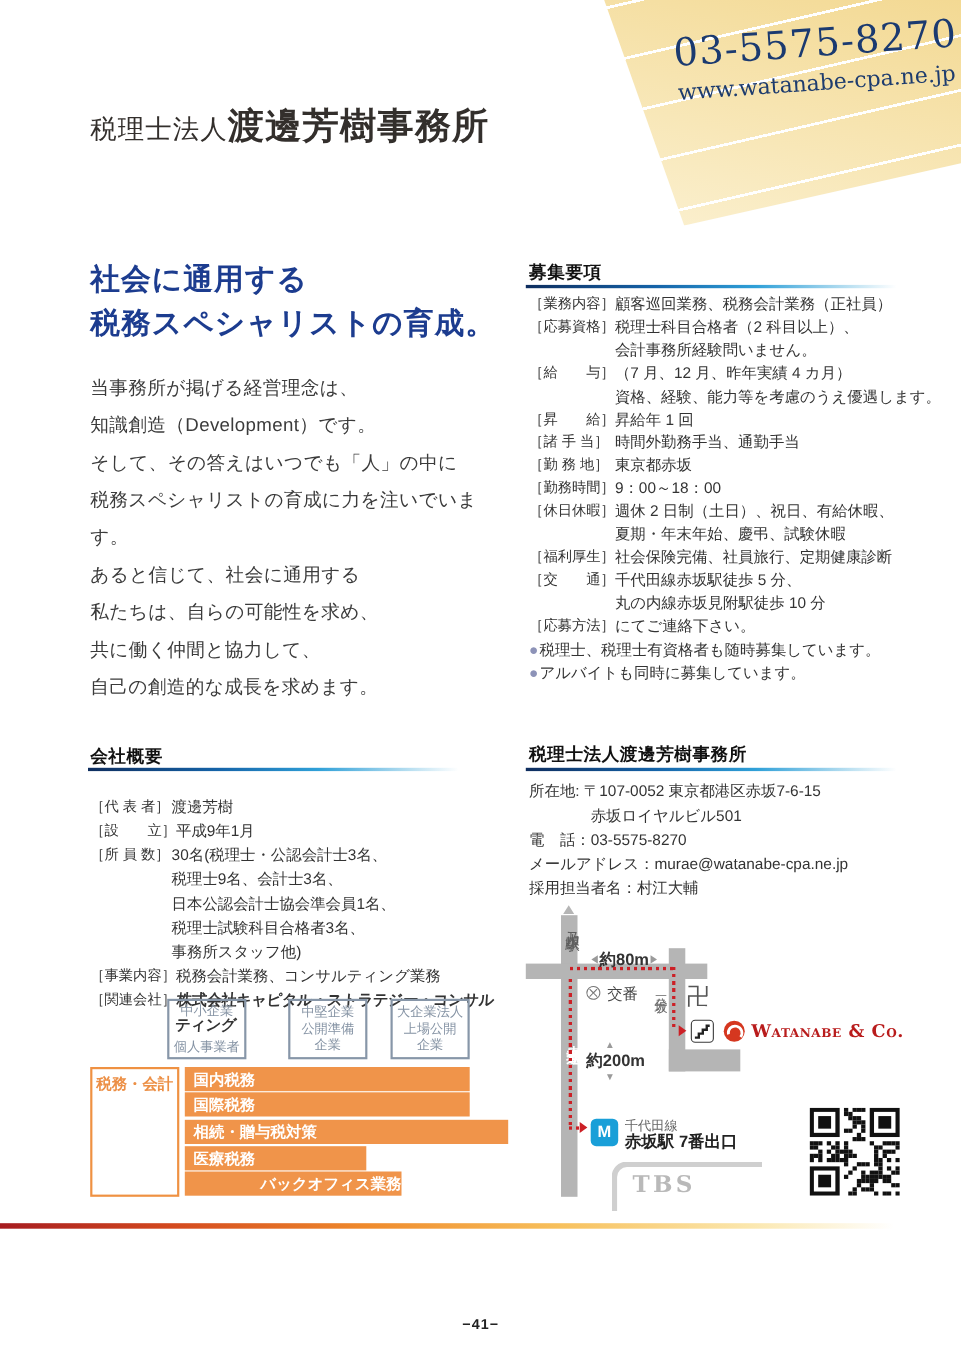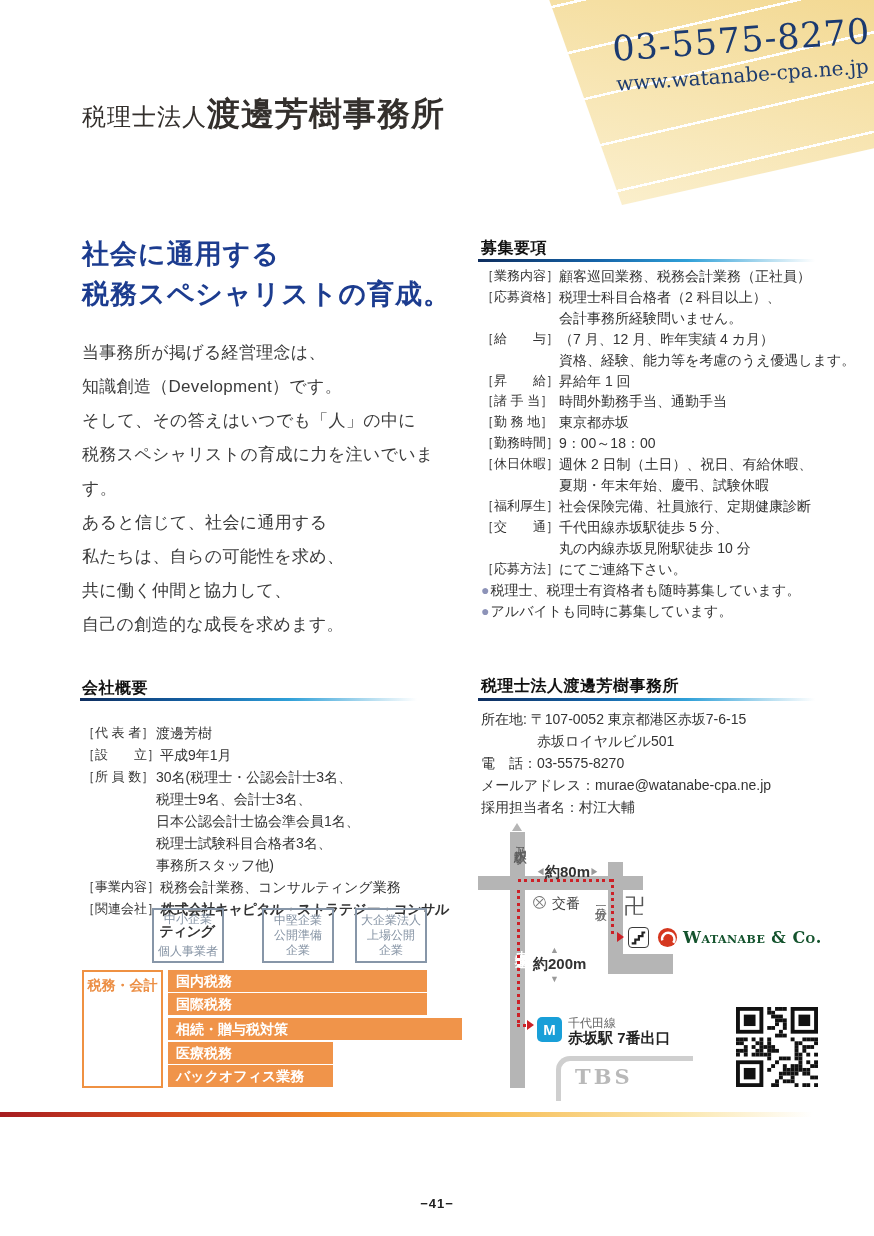--- a/index.html
+++ b/index.html
@@ -78,21 +78,21 @@
   #koban{position:absolute;left:53px;top:69px;font-size:14px;color:#444;}
   #koban .sym{font-size:17px;color:#777;margin-right:4px;}
   #temple{position:absolute;left:146px;top:68px;font-size:21px;color:#555;}
   .rdot-h{position:absolute;height:3px;background:repeating-linear-gradient(to right,#cc2026 0 3px,rgba(0,0,0,0) 3px 6.5px);}
   .rdot-v{position:absolute;width:3px;background:repeating-linear-gradient(to bottom,#cc2026 0 3px,rgba(0,0,0,0) 3px 6.5px);}
   .rarrow{position:absolute;width:0;height:0;border-top:5px solid transparent;border-bottom:5px solid transparent;border-left:7px solid #cc2026;}
   #stairs-box{position:absolute;left:150px;top:103px;width:21px;height:21px;background:#fff;
     border:1.5px solid #3a3a3a;border-radius:4px;box-sizing:border-box;}
   #wat-logo{position:absolute;left:179px;top:103px;width:21px;height:21px;}
   #wat-text{position:absolute;left:205px;top:104px;font-family:"DejaVu Serif",serif;
-    font-variant:small-caps;font-weight:bold;font-size:16px;color:#14532d;letter-spacing:.5px;}
+    font-variant:small-caps;font-weight:bold;font-size:16px;color:#b91c1c;letter-spacing:.5px;}
   #metro-box{position:absolute;left:59px;top:193px;width:25px;height:25px;background:#199fd8;
     border-radius:5px;color:#fff;font-weight:bold;font-size:15px;text-align:center;line-height:25px;}
   #metro-line{position:absolute;left:90px;top:191px;font-size:12px;color:#666;}
   #metro-station{position:absolute;left:90px;top:205px;font-size:15px;font-weight:bold;color:#222;}
   #tbs-outline{position:absolute;left:78px;top:232px;width:132px;height:40px;
     border-top:5px solid #cfcfcf;border-left:5px solid #cfcfcf;border-top-left-radius:14px;}
   #tbs-text{position:absolute;left:97px;top:240px;font-family:"DejaVu Serif",serif;
     font-size:21px;font-weight:bold;color:#b9b9b9;letter-spacing:3px;}
 
   
@@ -277,21 +277,21 @@
       </div>
       <div class="dbox" style="left: 273px;">
         <div>大企業法人</div>
         <div>上場公開</div>
         <div>企業</div>
       </div>
       <div class="bar" style="top: 64px; width: 259px;">国内税務</div>
       <div class="bar" style="top: 87px; width: 259px;">国際税務</div>
       <div class="bar" style="top: 112px; width: 294px;">相続・贈与税対策</div>
       <div class="bar" style="top: 136px; width: 165px;">医療税務</div>
-      <div class="bar" style="top: 159px; width: 165px;">バックオフィス業務</div>
+      <div class="bar" style="top: 159px; width: 197px; text-align: right;">バックオフィス業務</div>
     </div>
 
   <div id="map">
     <div class="road" style="left:32px;top:8px;width:15px;height:256px;"></div>
     <div style="position:absolute;left:34px;top:-1px;width:0;height:0;border-left:5px solid transparent;border-right:5px solid transparent;border-bottom:8px solid #b5b5b5;"></div>
     <div class="road" style="left:0;top:52px;width:165px;height:14px;"></div>
     <div class="road" style="left:130px;top:38px;width:15px;height:112px;"></div>
     <div class="road" style="left:130px;top:130px;width:65px;height:20px;"></div>
 
     <div id="nogizaka" class="vtext">乃木坂駅</div>

